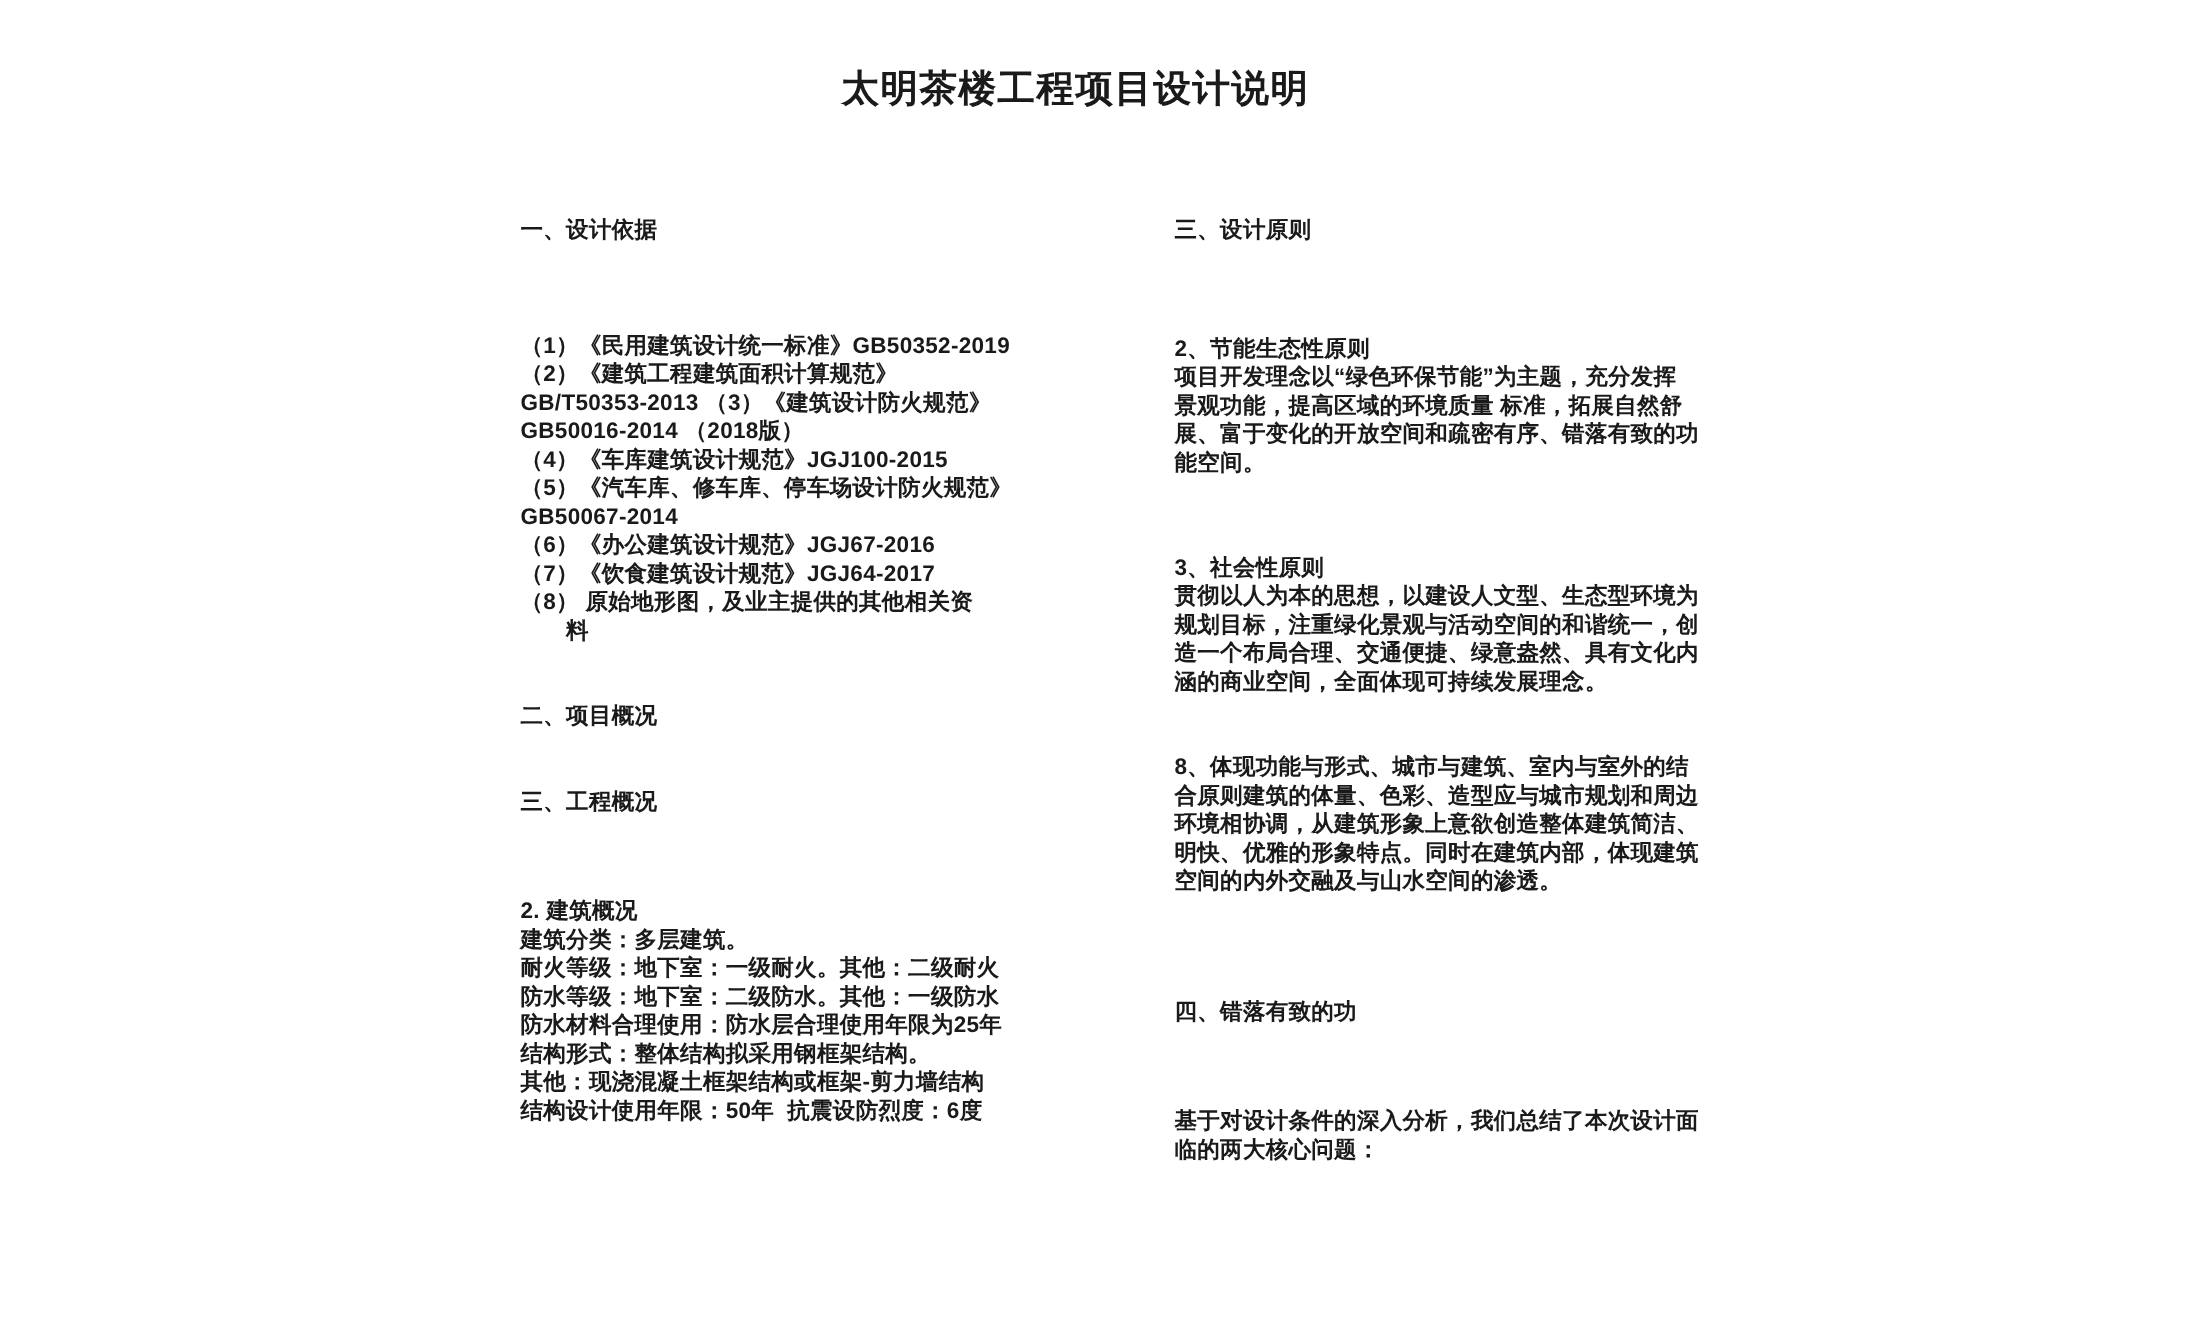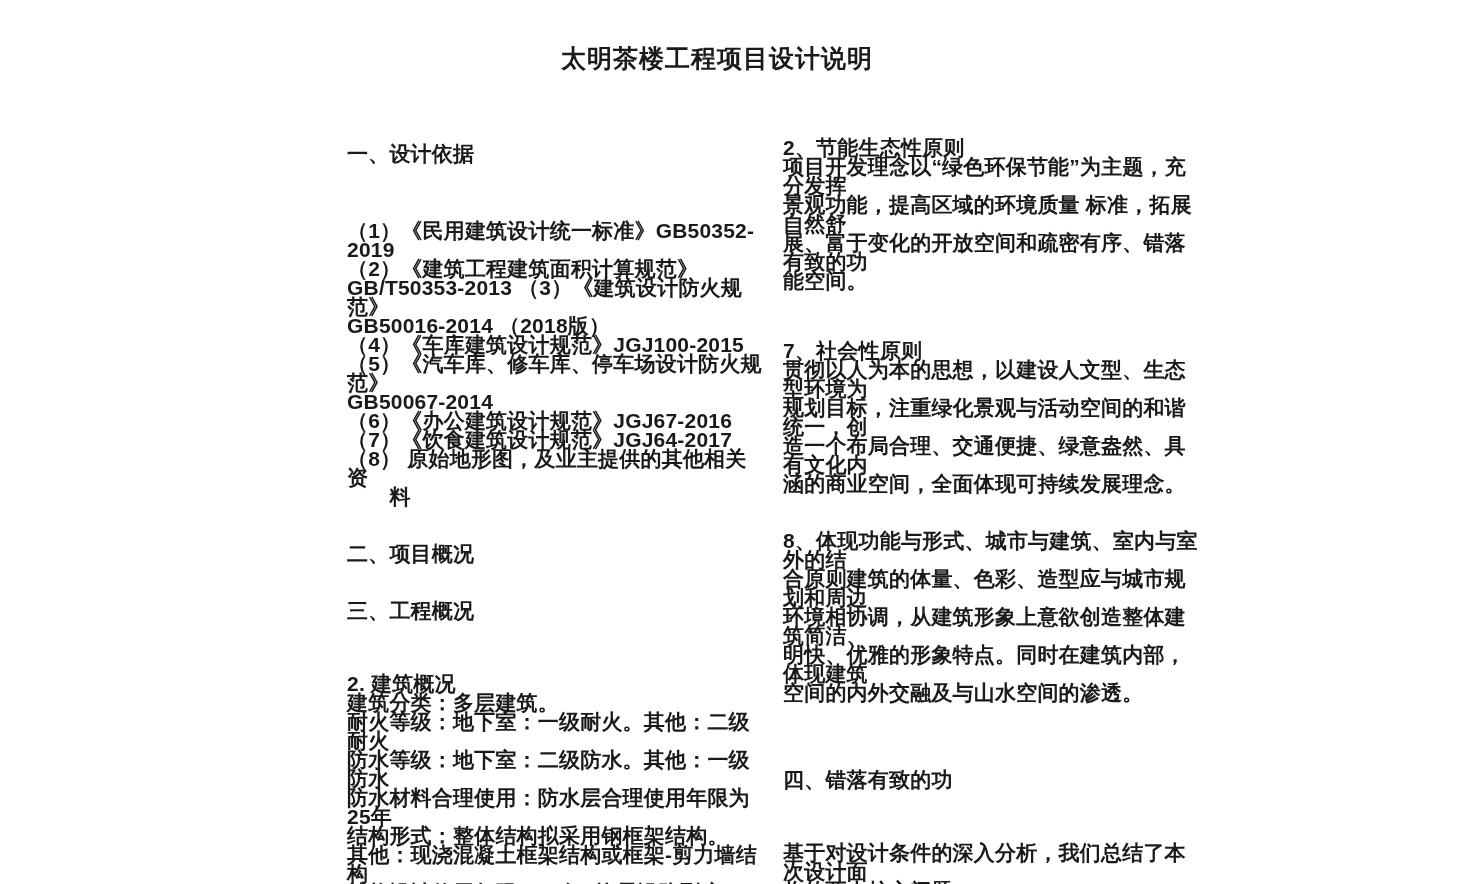--- a/index.html
+++ b/index.html
@@ -36,21 +36,21 @@
     position: absolute;
     top: 100px;
     font-size: 15px;
     line-height: 19px;
     font-weight: bold;
     white-space: pre-wrap;
     letter-spacing: 0.2px;
   }
   .col-left  { left: 347px; width: 420px; }
   .col-right { left: 783px; width: 420px; }
-  .h, .para { margin: 0; font-size: 21px; }
+  .h, .para { margin: 0; font-size: 15px; }
   
   #l-h1 { margin: 6px 0 20px 0; }
   #l-b1 { margin: 0; }
   #l-h2 { margin: 0; }
   #l-b2 { margin: 0 0 11px 0; }
   #l-h3 { margin: 0 0 16px 0; }
   #l-s1 { margin: 0 0 9px 0; }
   #l-s2 { margin: 0 0 25px 0; }
   
   #r-h1 { margin: 6px 0 22px 0; }
@@ -88,26 +88,27 @@
 耐火等级：地下室：一级耐火。其他：二级耐火
 防水等级：地下室：二级防水。其他：一级防水
 防水材料合理使用：防水层合理使用年限为25年
 结构形式：整体结构拟采用钢框架结构。
 其他：现浇混凝土框架结构或框架-剪力墙结构
 结构设计使用年限：50年  抗震设防烈度：6度</div>
     
   </div>
 
   <div class="col col-right">
+    <h2 class="h" id="r-h1">三、设计原则</h2>
     <div class="para" id="r-p2">2、节能生态性原则
 项目开发理念以“绿色环保节能”为主题，充分发挥
 景观功能，提高区域的环境质量 标准，拓展自然舒
 展、富于变化的开放空间和疏密有序、错落有致的功
 能空间。</div>
-    <div class="para" id="r-p3">7、社会性原则
+    <div class="para" id="r-p3">3、社会性原则
 贯彻以人为本的思想，以建设人文型、生态型环境为
 规划目标，注重绿化景观与活动空间的和谐统一，创
 造一个布局合理、交通便捷、绿意盎然、具有文化内
 涵的商业空间，全面体现可持续发展理念。</div>
     <div class="para" id="r-p4">8、体现功能与形式、城市与建筑、室内与室外的结
 合原则建筑的体量、色彩、造型应与城市规划和周边
 环境相协调，从建筑形象上意欲创造整体建筑简洁、
 明快、优雅的形象特点。同时在建筑内部，体现建筑
 空间的内外交融及与山水空间的渗透。</div>
     <h2 class="h" id="r-h2">四、错落有致的功</h2>

